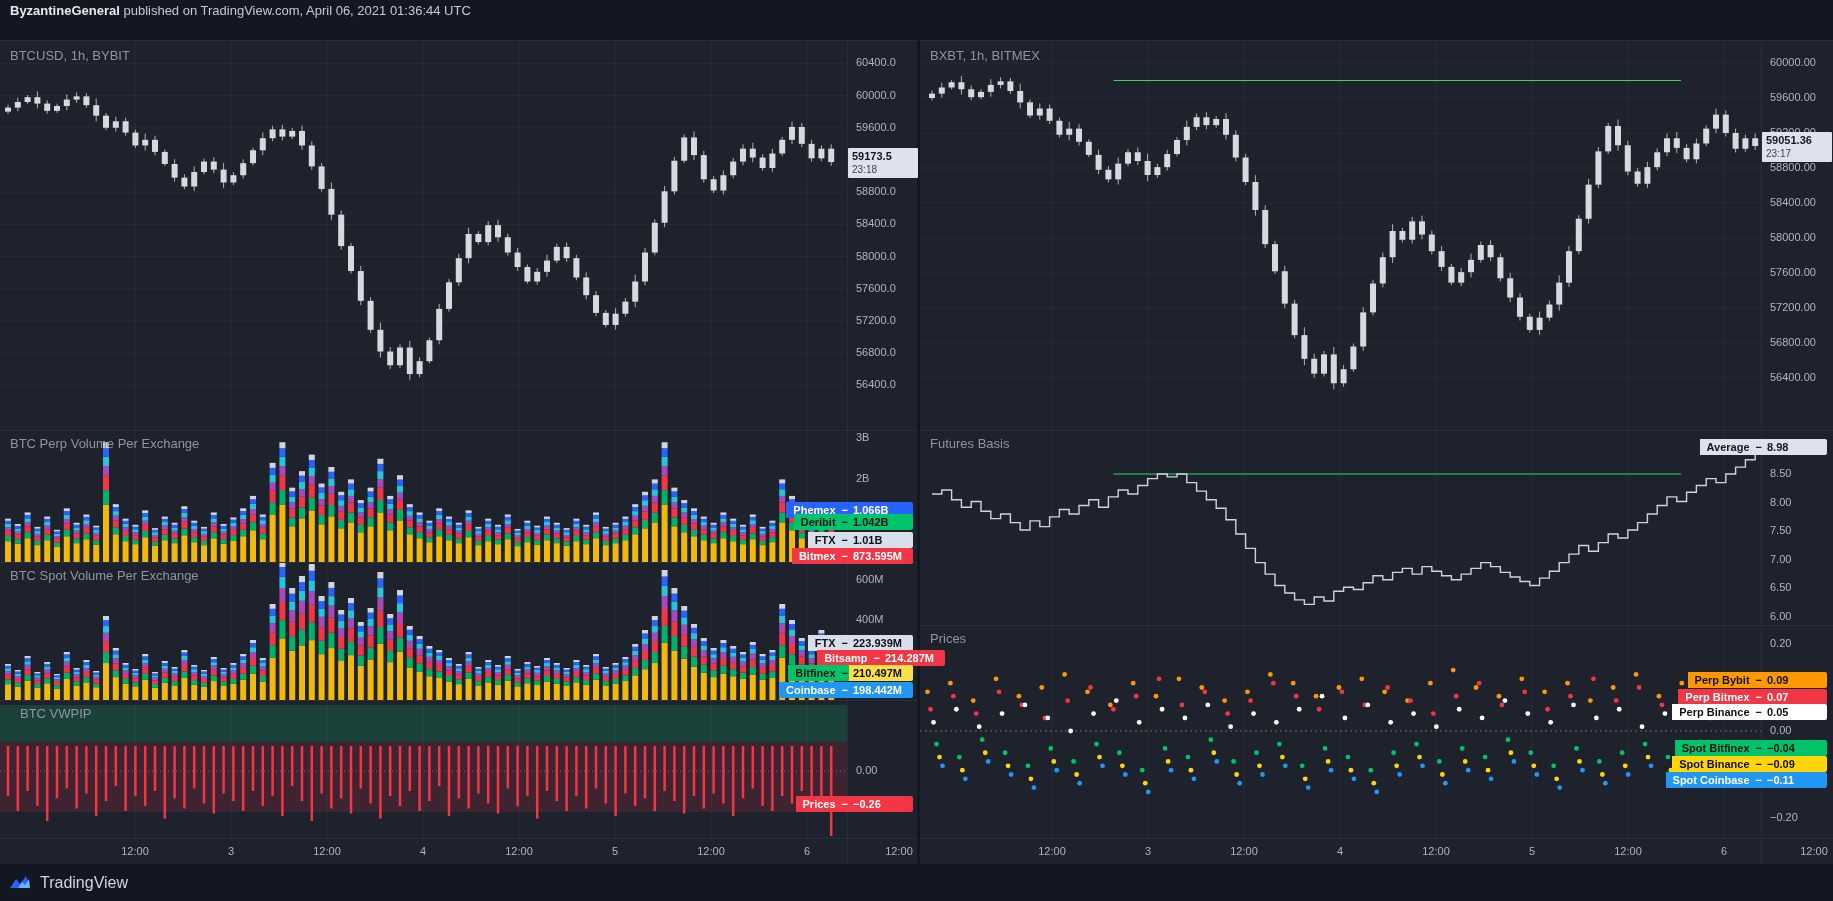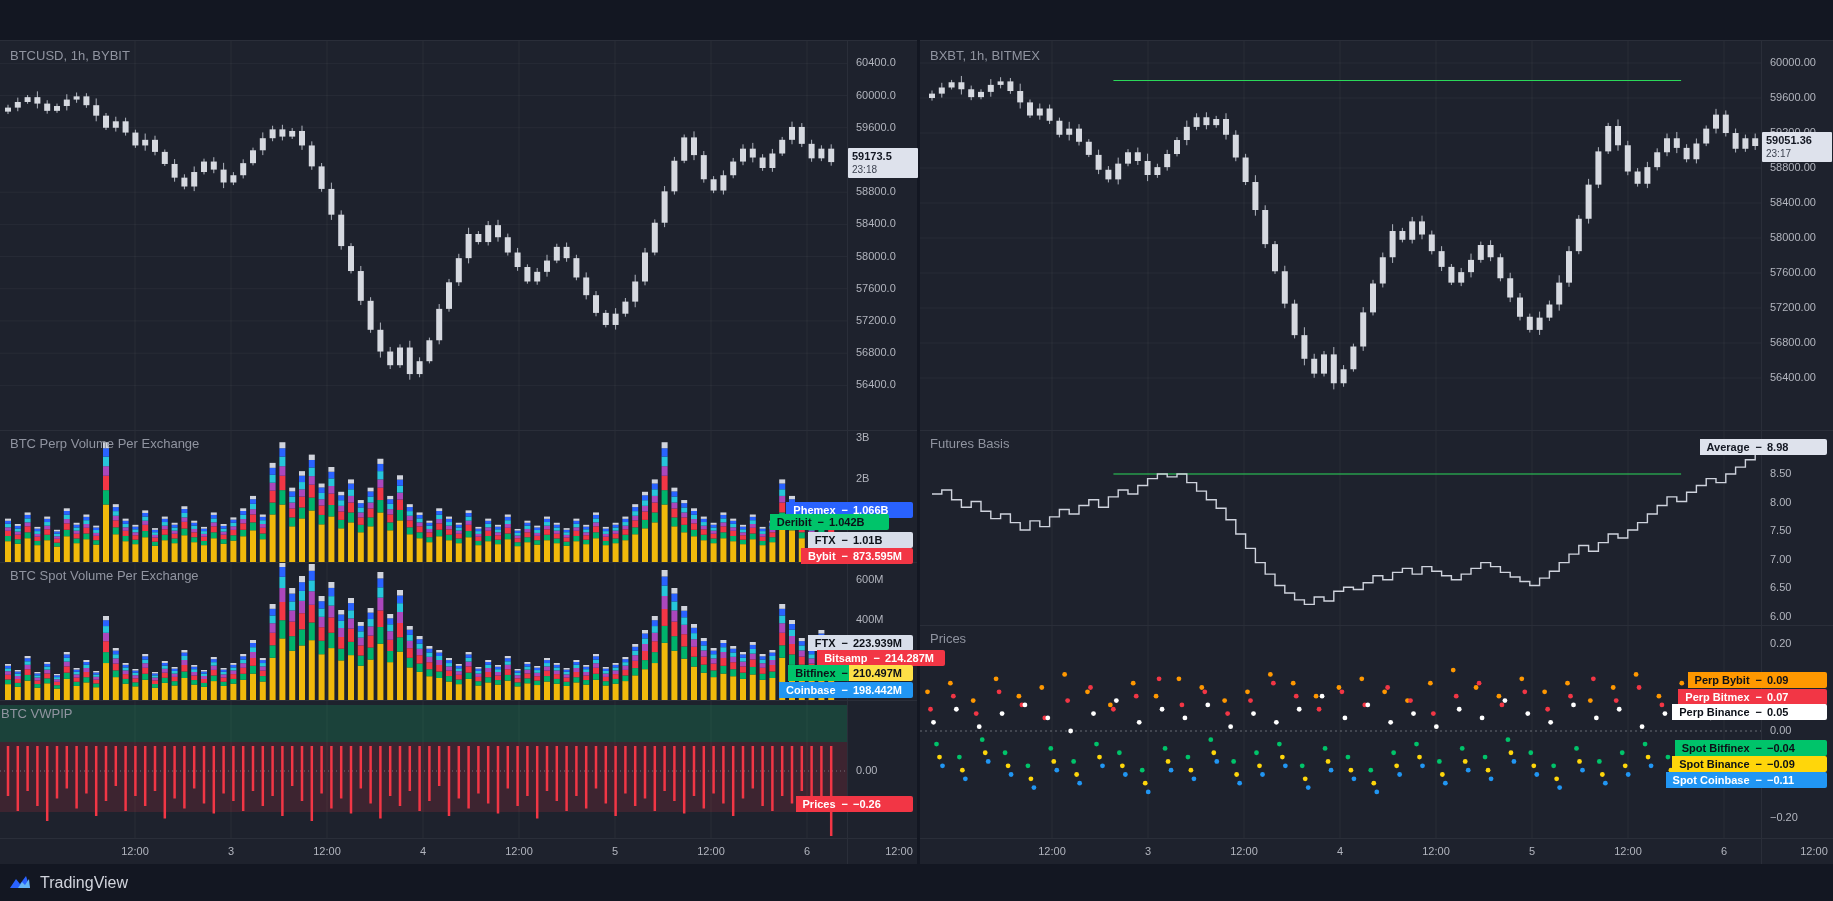--- a/index.html
+++ b/index.html
@@ -30,29 +30,32 @@
   .lastprice .tm{font-weight:normal;font-size:10px;color:#3c4250;}
   #bottombar{left:0;top:864px;width:1833px;height:37px;background:#131722;display:flex;align-items:center;}
   #bottombar .brand{color:#d1d4dc;font-size:16px;margin-left:8px;}
   svg.pane{position:absolute;z-index:3;}
 </style>
 </head>
 <body>
 
 <div id="stage">
 
+  <div id="topbar" class="abs">
+    <span class="pub">ByzantineGeneral</span><span> published on TradingView.com, April 06, 2021 01:36:44 UTC</span>
+  </div>
 
 
 
   <div id="chartarea" class="abs"></div>
 
   <div class="pane-title abs" style="left:10px;top:48px;">BTCUSD, 1h, BYBIT</div>
   <div class="pane-title abs" style="left:10px;top:436px;">BTC Perp Volume Per Exchange</div>
   <div class="pane-title abs" style="left:10px;top:568px;">BTC Spot Volume Per Exchange</div>
-  <div class="pane-title abs" style="left:1px;top:706px;">BTC VWPIP</div>
+  <div class="pane-title abs" style="left:20px;top:706px;">BTC VWPIP</div>
   <div class="pane-title abs" style="left:930px;top:48px;">BXBT, 1h, BITMEX</div>
   <div class="pane-title abs" style="left:930px;top:436px;">Futures Basis</div>
   <div class="pane-title abs" style="left:930px;top:631px;">Prices</div>
 
   <div class="sep-h abs" style="left:0;top:40px;width:1833px;"></div>
   <div class="sep-h abs" style="left:0;top:430px;width:917px;"></div>
   <div class="sep-h abs" style="left:0;top:562px;width:917px;"></div>
   <div class="sep-h abs" style="left:0;top:700px;width:917px;"></div>
   <div class="sep-h abs" style="left:920px;top:430px;width:913px;"></div>
   <div class="sep-h abs" style="left:920px;top:625px;width:913px;"></div>
@@ -2052,32 +2055,32 @@
     <div class="time-label abs" style="left: 1628px; top: 845px;">12:00</div>
     <div class="time-label abs" style="left: 807px; top: 845px;">6</div>
     <div class="time-label abs" style="left: 1724px; top: 845px;">6</div>
     <div class="time-label abs" style="left: 899px; top: 845px;">12:00</div>
     <div class="time-label abs" style="left: 1814px; top: 845px;">12:00</div>
     <div class="chip abs" style="left: 697px; top: 502px; width: 216px;">
       <span class="nm" style="background: rgb(41, 98, 255); color: rgb(255, 255, 255);">Phemex</span>
       <span class="dash" style="background: rgb(41, 98, 255); color: rgb(255, 255, 255);">−</span>
       <span class="val" style="background: rgb(41, 98, 255); color: rgb(255, 255, 255);">1.066B</span>
     </div>
-    <div class="chip abs" style="left: 697px; top: 514px; width: 192px; align-items: center;">
+    <div class="chip abs" style="left: 697px; top: 514px; width: 216px; align-items: center;">
       <span class="nm" style="background: rgb(0, 196, 106); color: rgb(12, 16, 24);">Deribit</span>
       <span class="dash" style="background: rgb(0, 196, 106); color: rgb(12, 16, 24);">−</span>
       <span class="val" style="background: rgb(0, 196, 106); color: rgb(12, 16, 24);">1.042B</span>
     </div>
     <div class="chip abs" style="left: 697px; top: 532px; width: 216px;">
       <span class="nm" style="background: rgb(216, 222, 234); color: rgb(12, 16, 24);">FTX</span>
       <span class="dash" style="background: rgb(216, 222, 234); color: rgb(12, 16, 24);">−</span>
       <span class="val" style="background: rgb(216, 222, 234); color: rgb(12, 16, 24);">1.01B</span>
     </div>
     <div class="chip abs" style="left: 697px; top: 548px; width: 216px;">
-      <span class="nm" style="background: rgb(242, 54, 69); color: rgb(255, 255, 255);">Bybit</span>
+      <span class="nm" style="background: rgb(242, 54, 69); color: rgb(255, 255, 255);">Bitmex</span>
       <span class="dash" style="background: rgb(242, 54, 69); color: rgb(255, 255, 255);">−</span>
       <span class="val" style="background: rgb(242, 54, 69); color: rgb(255, 255, 255);">873.595M</span>
     </div>
     <div class="chip abs" style="left: 697px; top: 635px; width: 216px;">
       <span class="nm" style="background: rgb(216, 222, 234); color: rgb(12, 16, 24);">FTX</span>
       <span class="dash" style="background: rgb(216, 222, 234); color: rgb(12, 16, 24);">−</span>
       <span class="val" style="background: rgb(216, 222, 234); color: rgb(12, 16, 24);">223.939M</span>
     </div>
     <div class="chip abs" style="left: 697px; top: 650px; width: 216px; padding-left: 32px;">
       <span class="nm" style="background: rgb(242, 54, 69); color: rgb(255, 255, 255);">Bitsamp</span>

